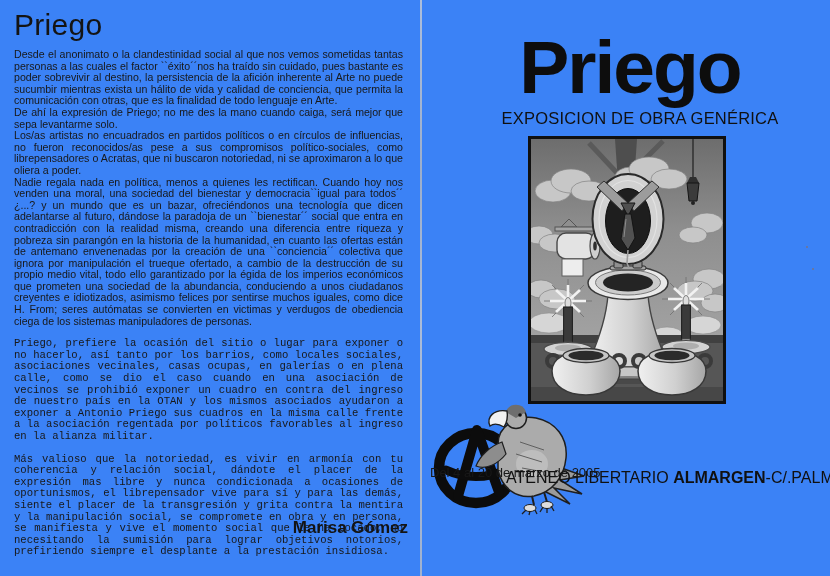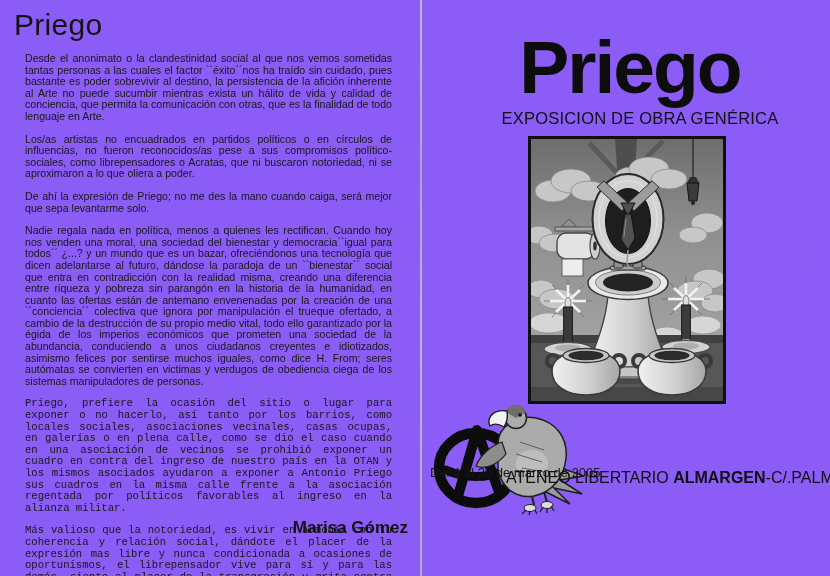--- a/index.html
+++ b/index.html
@@ -1,24 +1,24 @@
 <!DOCTYPE html>
 <html><head>
 <meta charset="utf-8">
 <style>
   html,body{margin:0;padding:0;background:#e8e8e8;}
-  .sheet{position:relative;width:830px;height:576px;background:#8b5cf6;overflow:hidden;
+  .sheet{position:relative;width:830px;height:576px;background:#3b82f6;overflow:hidden;
          font-family:"Liberation Sans",sans-serif;color:#161616;}
   
   .fold{position:absolute;left:420px;top:0;width:2px;height:576px;
         background:linear-gradient(180deg,#d2d2d2 0%,#bdbdbd 30%,#cfcfcf 55%,#c2c2c2 100%);opacity:.75;}
   
   .left-page{position:absolute;left:14px;top:8px;width:389px;}
   .left-title{margin:0 0 7px 0;font-size:30px;font-weight:400;letter-spacing:.3px;color:#141414;}
-  .body p{margin:11px;font-size:10.6px;line-height:11.6px;text-align:justify;color:#181818;}
+  .body p{margin:0;font-size:10.6px;line-height:11.6px;text-align:justify;color:#181818;}
   .body p.gap{margin-top:11px;font-family:Liberation Mono, monospace;}
   .signature{position:absolute;left:20px;top:522px;width:388px;text-align:right;
              font-weight:700;font-size:17px;line-height:12.5px;color:#141414;}
   
   .right-title{position:absolute;left:430px;top:24px;width:400px;margin:0;text-align:center;
                font-size:75px;font-weight:700;letter-spacing:-2px;color:#0d0d0d;}
   .right-subtitle{position:absolute;left:440px;top:109px;width:400px;text-align:center;
                   font-size:16.5px;letter-spacing:.2px;color:#101010;}
   .art-frame{position:absolute;left:528px;top:136px;width:198px;height:268px;
              border:3px solid #101010;box-sizing:border-box;background:#8f8f8f;}
@@ -35,22 +35,22 @@
 </head>
 <body>
 
 <div class="sheet">
   <div class="fold"></div>
 
   <div class="left-page">
     <h1 class="left-title">Priego</h1>
     <div class="body">
       <p>Desde el anonimato o la clandestinidad social al que nos vemos sometidas tantas personas a las cuales el factor ``éxito´´nos ha traído sin cuidado, pues bastante es poder sobrevivir al destino, la persistencia de la afición inherente al Arte no puede sucumbir mientras exista un hálito de vida y calidad de conciencia, que permita la comunicación con otras, que es la finalidad de todo lenguaje en Arte.</p>
+      <p>De ahí la expresión de Priego; no me des la mano cuando caiga, será mejor que sepa levantarme solo.</p>
       <p>Los/as artistas no encuadrados en partidos políticos o en círculos de influencias, no fueron reconocidos/as pese a sus compromisos político-sociales, como librepensadores o Acratas, que ni buscaron notoriedad, ni se aproximaron a lo que oliera a poder.</p>
-      <p>De ahí la expresión de Priego; no me des la mano cuando caiga, será mejor que sepa levantarme solo.</p>
       <p>Nadie regala nada en política, menos a quienes les rectifican. Cuando hoy nos venden una moral, una sociedad del bienestar y democracia``igual para todos´´ ¿...? y un mundo que es un bazar, ofreciéndonos una tecnología que dicen adelantarse al futuro, dándose la paradoja de un ``bienestar´´ social que entra en contradicción con la realidad misma, creando una diferencia entre riqueza y pobreza sin parangón en la historia de la humanidad, en cuanto las ofertas están de antemano envenenadas por la creación de una ``conciencia´´ colectiva que ignora por manipulación el trueque ofertado, a cambio de la destrucción de su propio medio vital, todo ello garantizado por la égida de los imperios económicos que prometen una sociedad de la abundancia, conduciendo a unos ciudadanos creyentes e idiotizados, asimismo felices por sentirse muchos iguales, como dice H. From; seres autómatas se convierten en victimas y verdugos de obediencia ciega de los sistemas manipuladores de personas.</p>
       <p class="gap">Priego, prefiere la ocasión del sitio o lugar para exponer o no hacerlo, así tanto por los barrios, como locales sociales, asociaciones vecinales, casas ocupas, en galerías o en plena calle, como se dio el caso cuando en una asociación de vecinos se prohibió exponer un cuadro en contra del ingreso de nuestro país en la OTAN y los mismos asociados ayudaron a exponer a Antonio Priego sus cuadros en la misma calle frente a la asociación regentada por políticos favorables al ingreso en la alianza militar.</p>
       <p class="gap">Más valioso que la notoriedad, es vivir en armonía con tu coherencia y relación social, dándote el placer de la expresión mas libre y nunca condicionada a ocasiones de oportunismos, el librepensador vive para sí y para las demás, siente el placer de la transgresión y grita contra la mentira y la manipulación social, se compromete en obra y en persona, se manifiesta y vive el momento social que le ha tocado, no necesitando la sumisión para lograr objetivos notorios, prefiriendo siempre el desplante a la prestación insidiosa.</p>
     </div>
   </div>
   <div class="signature">
     <div>Marisa Gómez</div>
   </div>
 
   <h1 class="right-title">Priego</h1>

